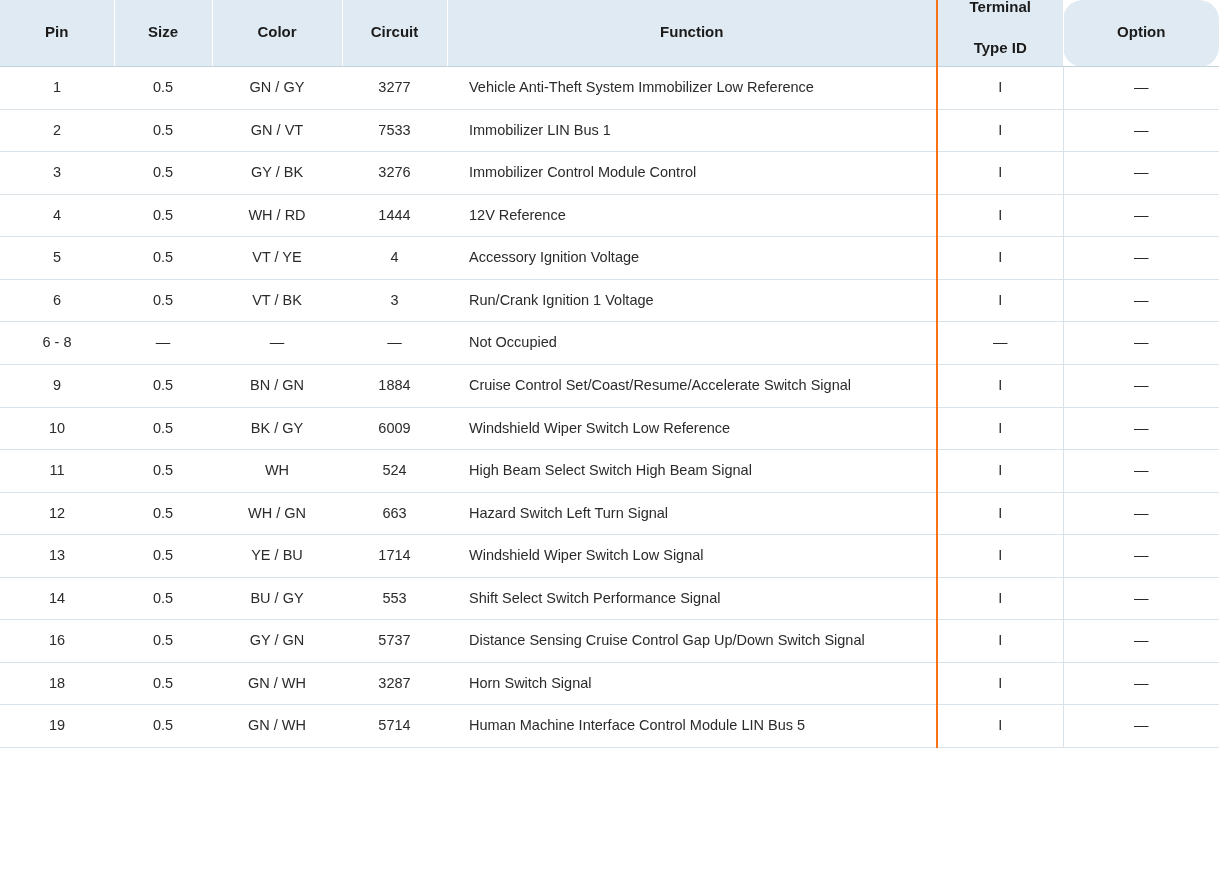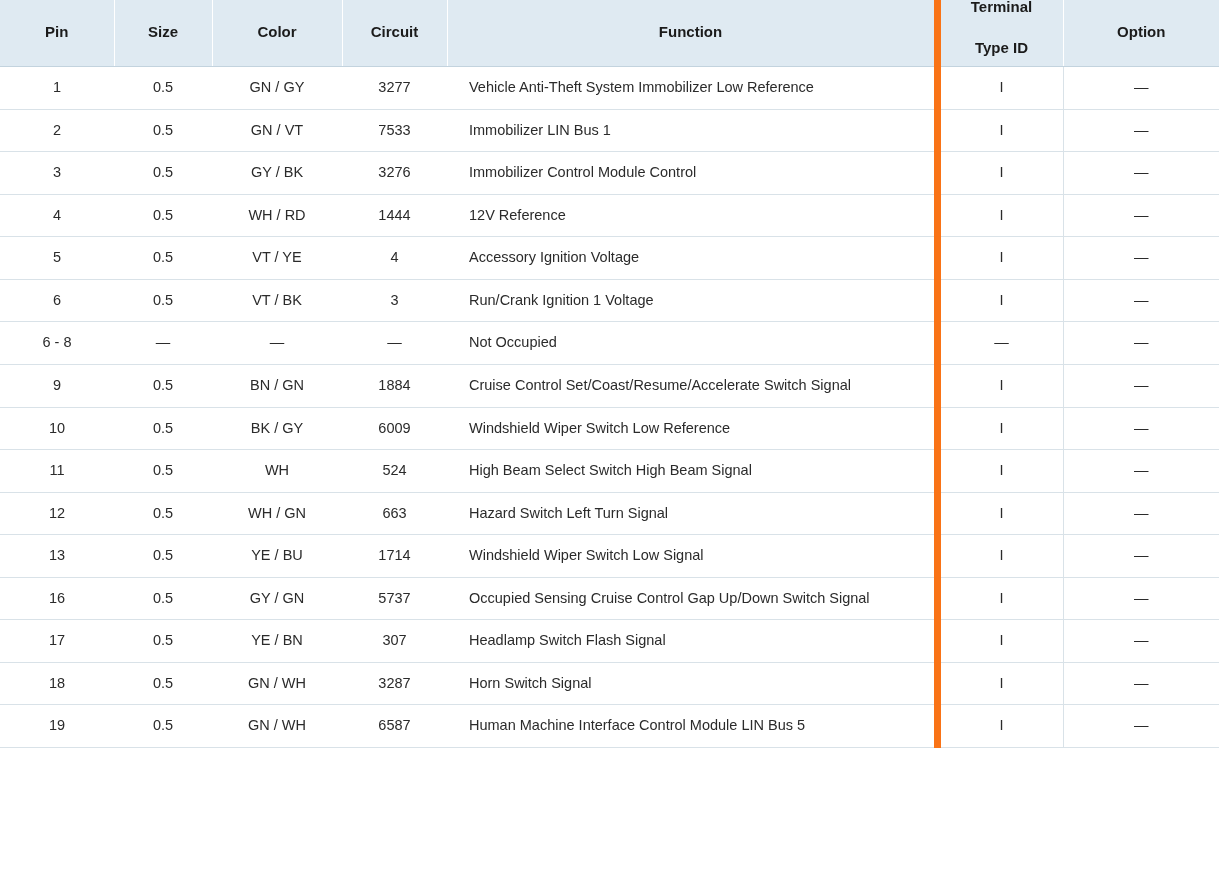--- a/index.html
+++ b/index.html
@@ -31,20 +31,21 @@
     text-align: center;
     padding: 8px 6px 10px 6px;
     border-right: 1px solid #ffffff;
     border-bottom: 1px solid #c3d3de;
     vertical-align: middle;
     line-height: 1.15;
     height: 26px;
   }
   table.pinout thead th:last-child {
     border-right: none;
+    border-radius: 20px;
   }
   table.pinout tbody td {
     font-size: 14.5px;
     color: #2b2b2b;
     padding: 11px 8px;
     border-bottom: 1px solid #d9e2e8;
     vertical-align: middle;
     line-height: 1.35;
     background: #ffffff;
   }
@@ -61,21 +62,21 @@
     padding-left: 22px;
     padding-right: 14px;
   }
   col.w-pin      { width: 114px; }
   col.w-size     { width: 98px; }
   col.w-color    { width: 130px; }
   col.w-circuit  { width: 105px; }
   col.w-function { width: 490px; }
   col.w-terminal { width: 126px; }
   col.w-option   { width: 156px; }
-  td.c-terminal, th.h-terminal { border-left: 7px solid #f97316; }
+  td.c-terminal, th.h-terminal { border-left: 2px solid #f97316; }
   td.c-option, th.h-option { border-left: 1px solid #d9e2e8; }
 
   .hdr-two-line {
     display: block;
     line-height: 1.1;
     margin-top: 24px;
   }
   .hdr-clip-top {
     
     display: block;
@@ -213,50 +214,50 @@
       <tr>
         <td class="c-pin">13</td>
         <td class="c-size">0.5</td>
         <td class="c-color">YE / BU</td>
         <td class="c-circuit">1714</td>
         <td class="c-function">Windshield Wiper Switch Low Signal</td>
         <td class="c-terminal">I</td>
         <td class="c-option">—</td>
       </tr>
       <tr>
+        <td class="c-pin">14</td>
+        <td class="c-size">0.5</td>
+        <td class="c-color">BU / GY</td>
+        <td class="c-circuit">553</td>
+        <td class="c-function">Shift Select Switch Performance Signal</td>
+        <td class="c-terminal">I</td>
+        <td class="c-option">—</td>
+      </tr>
+      <tr>
         <td class="c-pin">16</td>
         <td class="c-size">0.5</td>
         <td class="c-color">GY / GN</td>
         <td class="c-circuit">5737</td>
-        <td class="c-function">Occupied Sensing Cruise Control Gap Up/Down Switch Signal</td>
-        <td class="c-terminal">I</td>
-        <td class="c-option">—</td>
-      </tr>
-      <tr>
-        <td class="c-pin">17</td>
-        <td class="c-size">0.5</td>
-        <td class="c-color">YE / BN</td>
-        <td class="c-circuit">307</td>
-        <td class="c-function">Headlamp Switch Flash Signal</td>
+        <td class="c-function">Distance Sensing Cruise Control Gap Up/Down Switch Signal</td>
         <td class="c-terminal">I</td>
         <td class="c-option">—</td>
       </tr>
       <tr>
         <td class="c-pin">18</td>
         <td class="c-size">0.5</td>
         <td class="c-color">GN / WH</td>
         <td class="c-circuit">3287</td>
         <td class="c-function">Horn Switch Signal</td>
         <td class="c-terminal">I</td>
         <td class="c-option">—</td>
       </tr>
       <tr>
         <td class="c-pin">19</td>
         <td class="c-size">0.5</td>
         <td class="c-color">GN / WH</td>
-        <td class="c-circuit">6587</td>
+        <td class="c-circuit">5714</td>
         <td class="c-function">Human Machine Interface Control Module LIN Bus 5</td>
         <td class="c-terminal">I</td>
         <td class="c-option">—</td>
       </tr>
     </tbody>
   </table>
 </div>
 
 </body></html>

